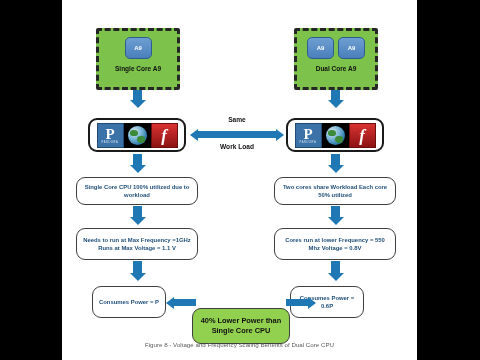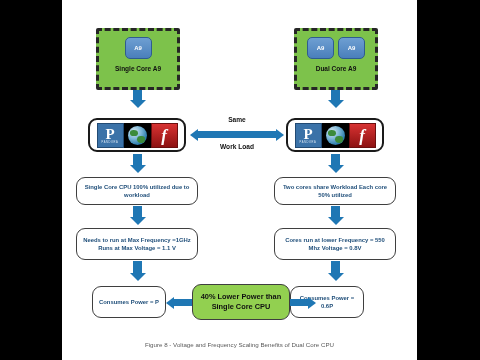--- a/index.html
+++ b/index.html
@@ -68,21 +68,21 @@
     border-radius:9px;box-sizing:border-box;
     display:flex;align-items:center;justify-content:center;
     text-align:center;color:#1F4E79;font-size:5.9px;font-weight:bold;
     line-height:8.5px;padding:2px 4px;
   }
   .gbox{
     position:absolute;background:#92D050;border:1.6px solid #3f3f3f;
     border-radius:9px;box-sizing:border-box;
     display:flex;align-items:center;justify-content:center;
     text-align:center;color:#111;font-size:7.4px;font-weight:bold;
-    line-height:10px;padding:2px 4px;
+    line-height:10px;padding:2px 4px;margin-top:24px;
   }
   
   .arrow-down{position:absolute;width:17px;}
   .arrow-down .shaft{width:9px;background:#1F77B4;margin:0 auto;}
   .arrow-down .head{width:0;height:0;margin:0 auto;
     border-left:8.5px solid transparent;border-right:8.5px solid transparent;
     border-top:8px solid #1F77B4;}
   .arrow-h{position:absolute;height:13px;display:flex;align-items:center;}
   .arrow-h .shaft{height:7px;background:#1F77B4;flex:1;}
   .head-l{width:0;height:0;border-top:6.5px solid transparent;

